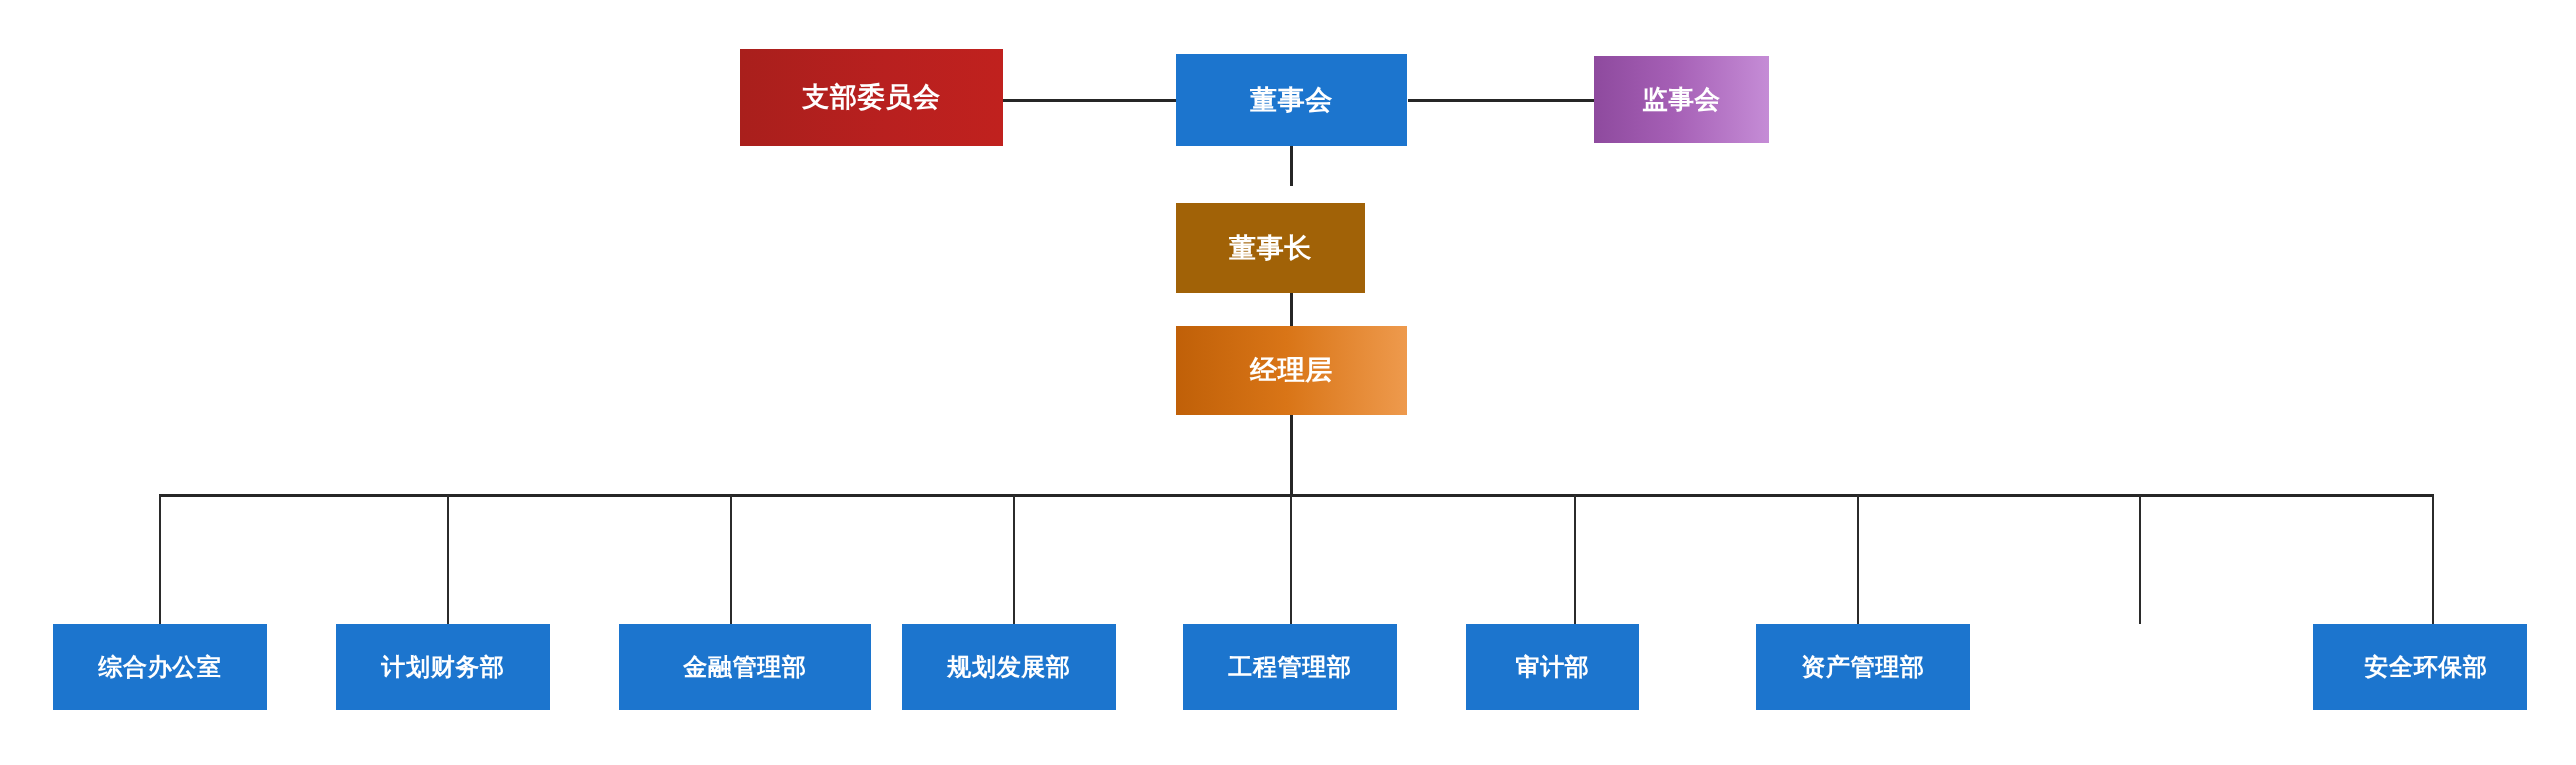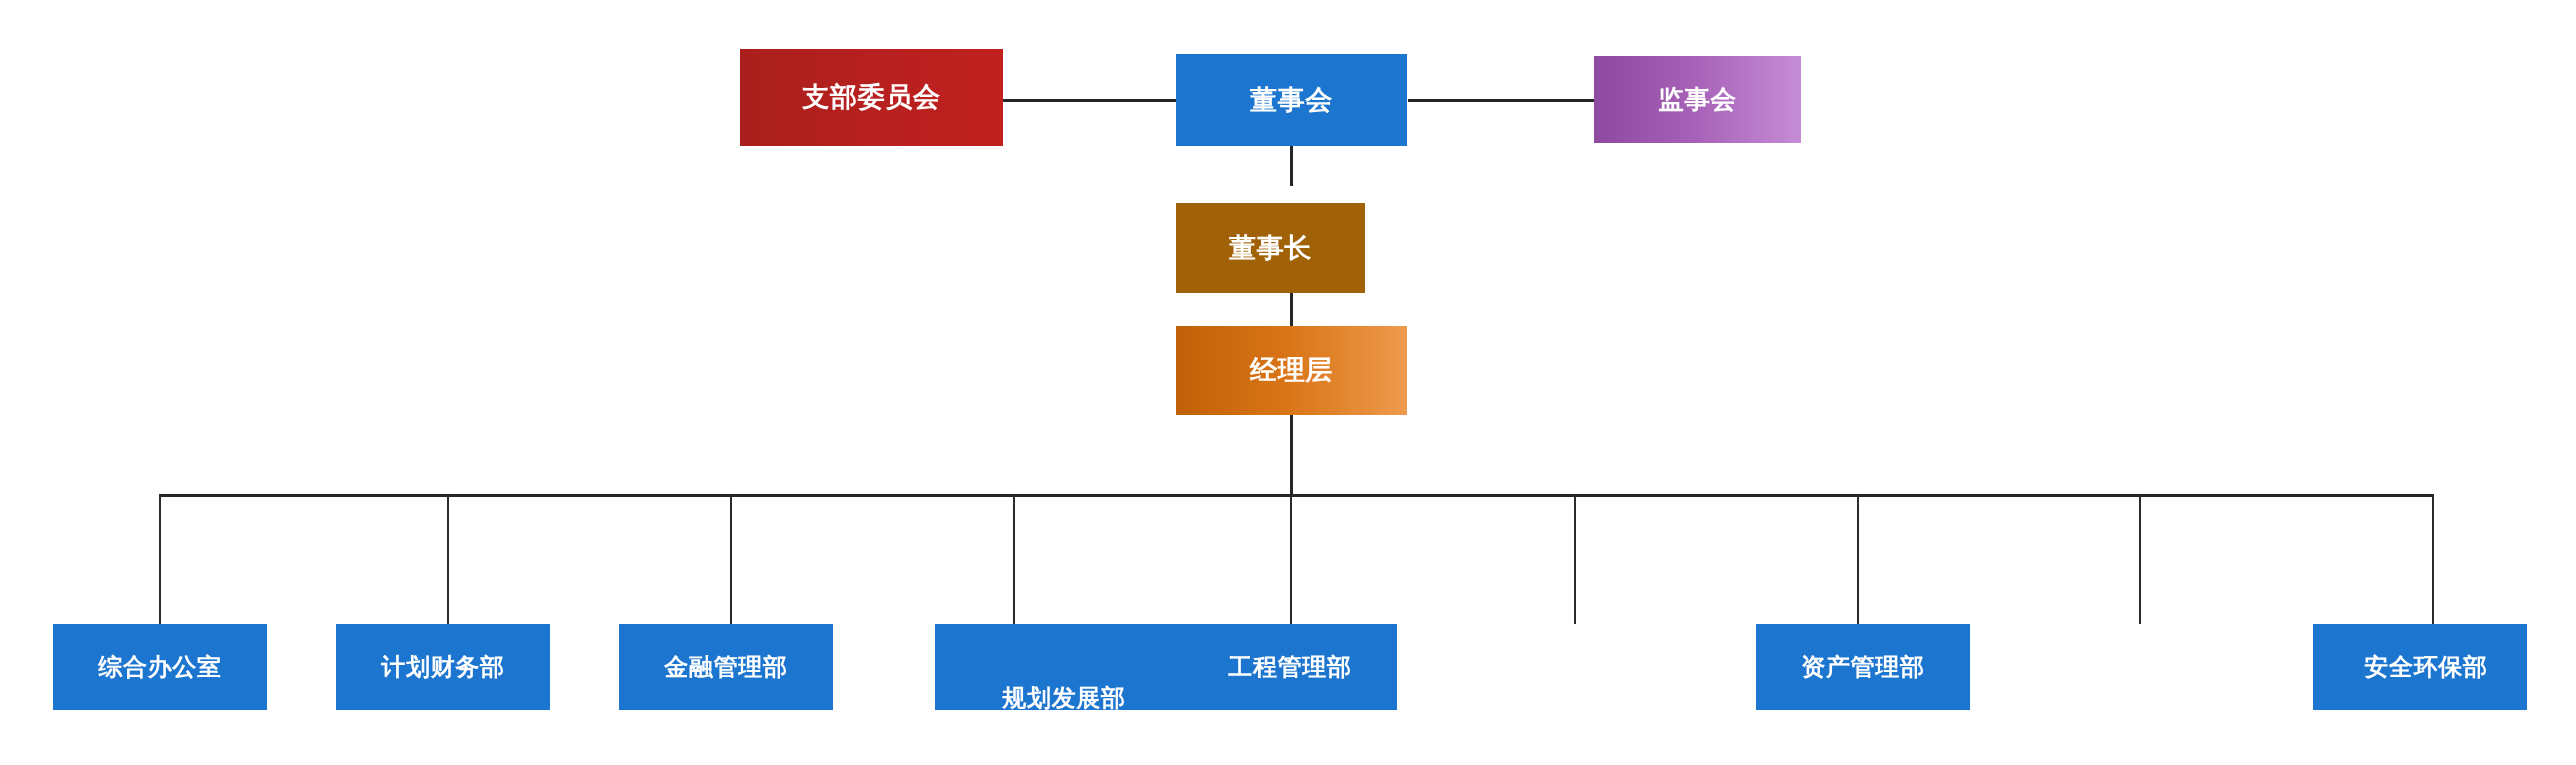--- a/index.html
+++ b/index.html
@@ -43,21 +43,21 @@
     font-size: 27px;
   }
   .n-board {
     left: 1176px; top: 54px;
     width: 231px; height: 92px;
     background: #1C75CE;
     font-size: 27px;
   }
   .n-supervisory {
     left: 1594px; top: 56px;
-    width: 207px; height: 87px;
+    width: 175px; height: 87px;
     background: linear-gradient(90deg, #8E4A9E 0%, #A55FB5 45%, #C58CD6 100%);
     font-size: 25.5px;
   }
   .n-chairman {
     left: 1176px; top: 203px;
     width: 189px; height: 90px;
     background: #a16207;
     font-size: 27px;
   }
   .n-manager {
@@ -130,28 +130,31 @@
   <div class="node n-manager">
     <span class="node-label">经理层</span>
   </div>
 
   <div class="node dept" style="left:53px; width:214px;text-align:center;">
     <span class="node-label">综合办公室</span>
   </div>
   <div class="node dept" style="left:336px; width:214px;">
     <span class="node-label">计划财务部</span>
   </div>
-  <div class="node dept" style="left:619px; width:214px;text-align:right;">
+  <div class="node dept" style="left:619px; width:252px;text-align:right;">
     <span class="node-label">金融管理部</span>
   </div>
-  <div class="node dept" style="left:935px; width:258px;align-items:flex-end;">
+  <div class="node dept" style="left:902px; width:214px;">
     <span class="node-label">规划发展部</span>
   </div>
   <div class="node dept" style="left:1183px; width:214px;">
     <span class="node-label">工程管理部</span>
+  </div>
+  <div class="node dept" style="left:1466px; width:173px;">
+    <span class="node-label">审计部</span>
   </div>
   <div class="node dept" style="left:1756px; width:214px;">
     <span class="node-label">资产管理部</span>
   </div>
   <div class="node dept" style="left:2313px; width:214px;padding-left:12px;">
     <span class="node-label">安全环保部</span>
   </div>
 
 </div>
 

